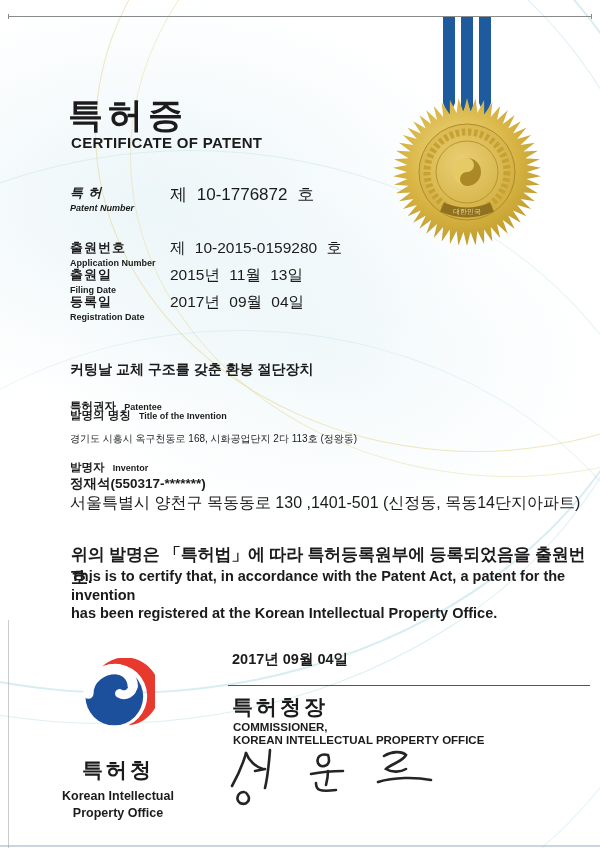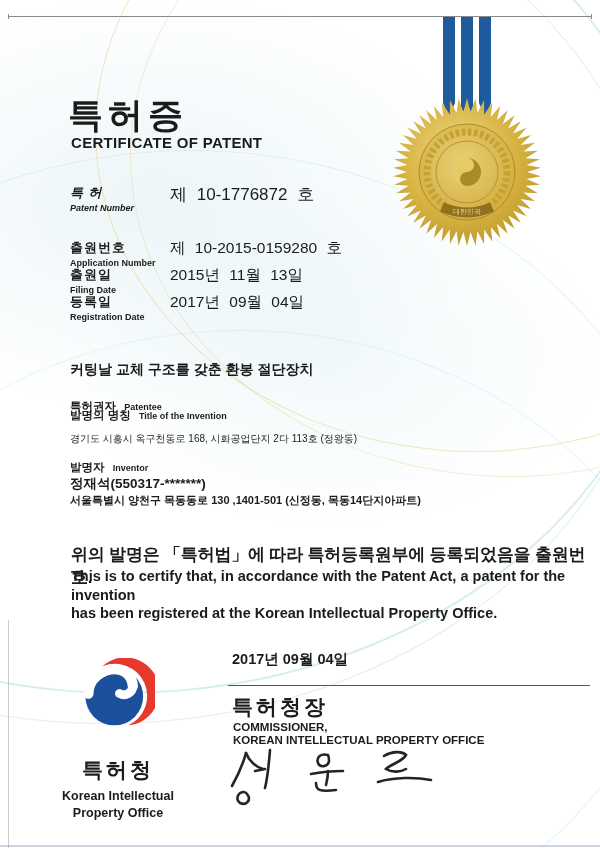--- a/index.html
+++ b/index.html
@@ -56,21 +56,21 @@
 
   .sect-label{left:70px;font-size:11.5px;font-weight:700;}
   .sect-label .en{font-size:9px;font-weight:600;letter-spacing:0;margin-left:5px;}
   .invention-label{top:364px;margin-top:44px;}
   .invention-title{left:70px;top:361px;font-size:14px;font-weight:700;}
   .patentee-label{top:399px;}
   .patentee-l1{left:70px;top:414px;font-size:13.5px;font-weight:700;}
   .patentee-l2{left:70px;top:432px;font-size:10px;font-weight:400;}
   .inventor-label{top:460px;}
   .inventor-l1{left:70px;top:475px;font-size:13.5px;font-weight:700;}
-  .inventor-l2{left:70px;top:493px;font-size:11px;font-weight:700;}
+  .inventor-l2{left:70px;top:493px;font-size:16px;font-weight:400;}
 
   .stmt-kr{left:71px;top:543px;font-size:17px;font-weight:700;letter-spacing:-0.2px;}
   .stmt-en{left:71px;top:567px;font-size:14.5px;font-weight:700;line-height:18.5px;width:500px;}
 
   .issue-date{left:232px;top:650px;font-size:14.5px;font-weight:600;}
   .sig-rule{position:absolute;left:228px;right:10px;top:685px;height:1px;background:#555;}
   .comm-kr{left:232px;top:693px;font-size:21px;font-weight:700;letter-spacing:3px;}
   .comm-en1{left:233px;top:721px;font-size:11.5px;font-weight:700;}
   .comm-en2{left:233px;top:734px;font-size:11.5px;font-weight:700;}
   .signature{position:absolute;left:228px;top:746px;}

